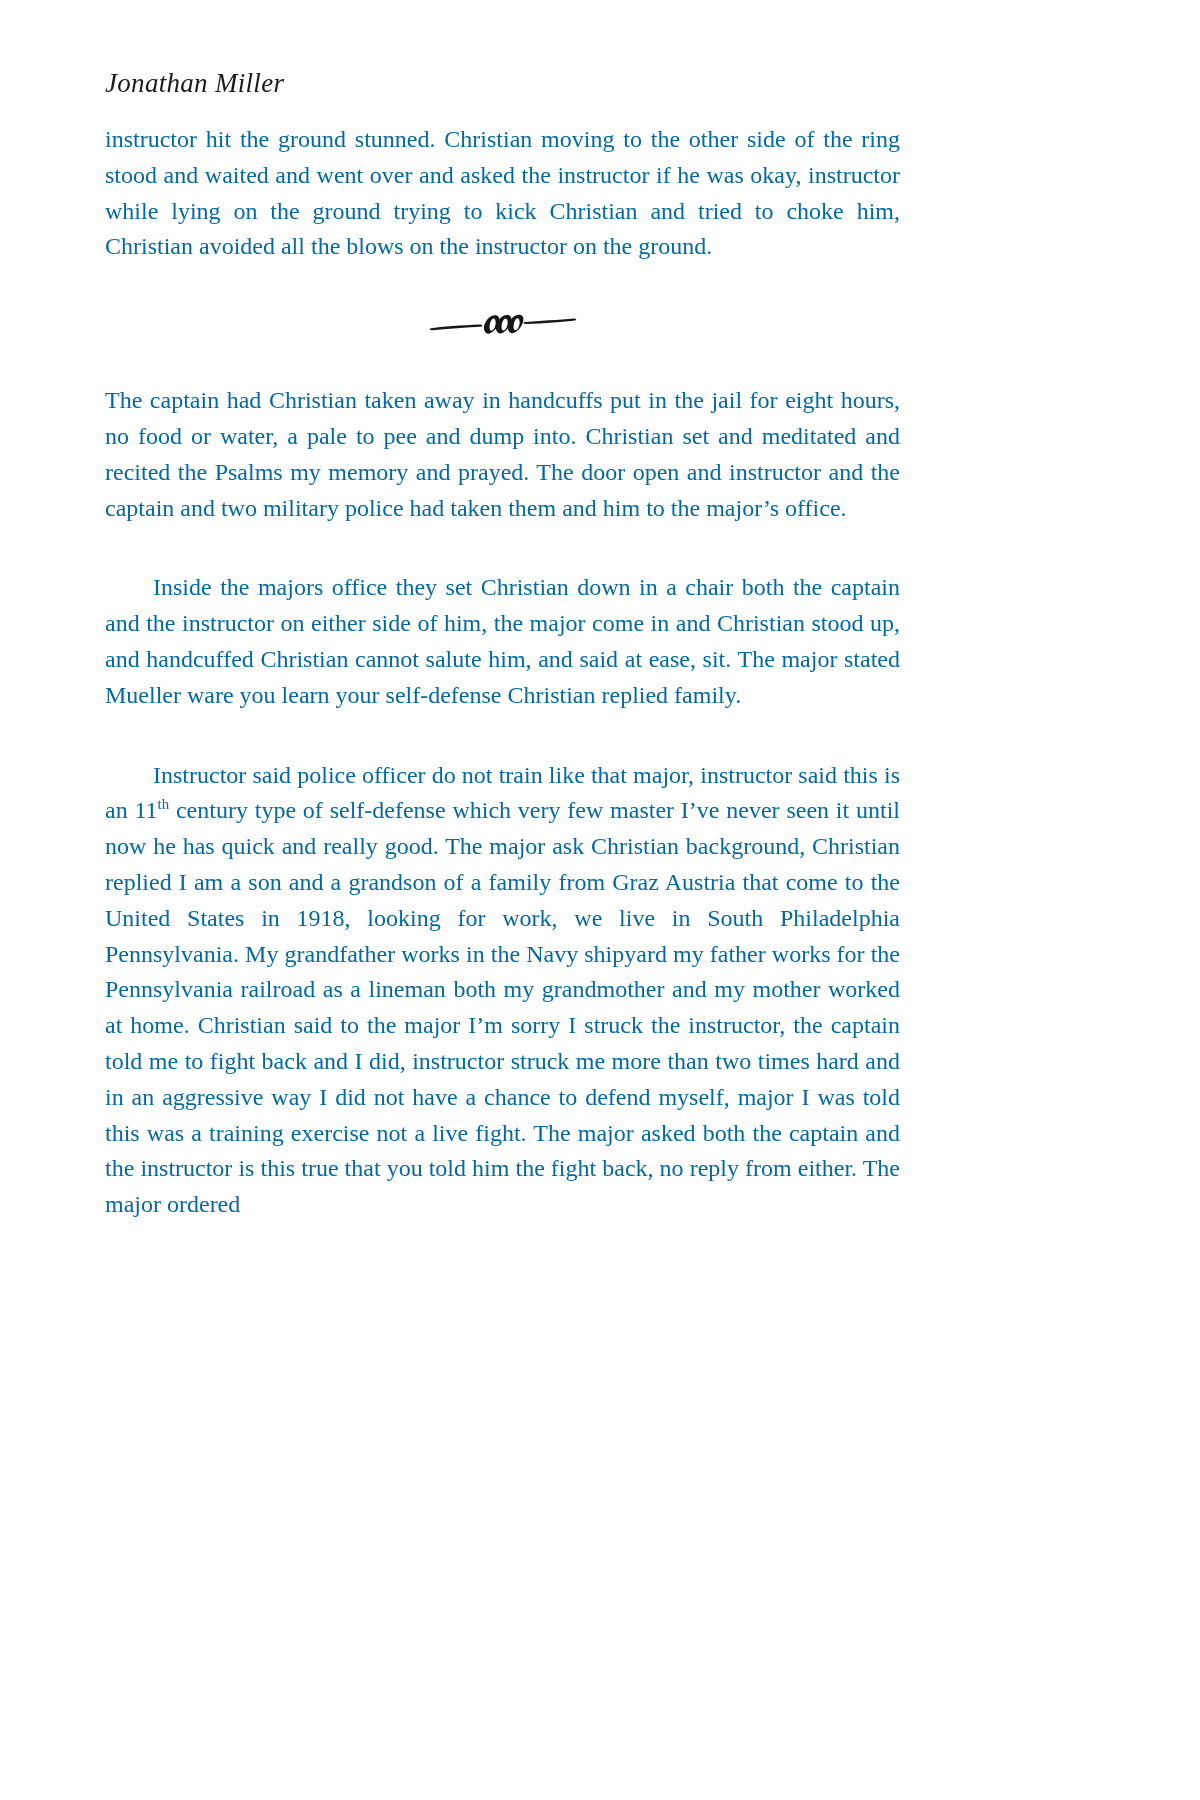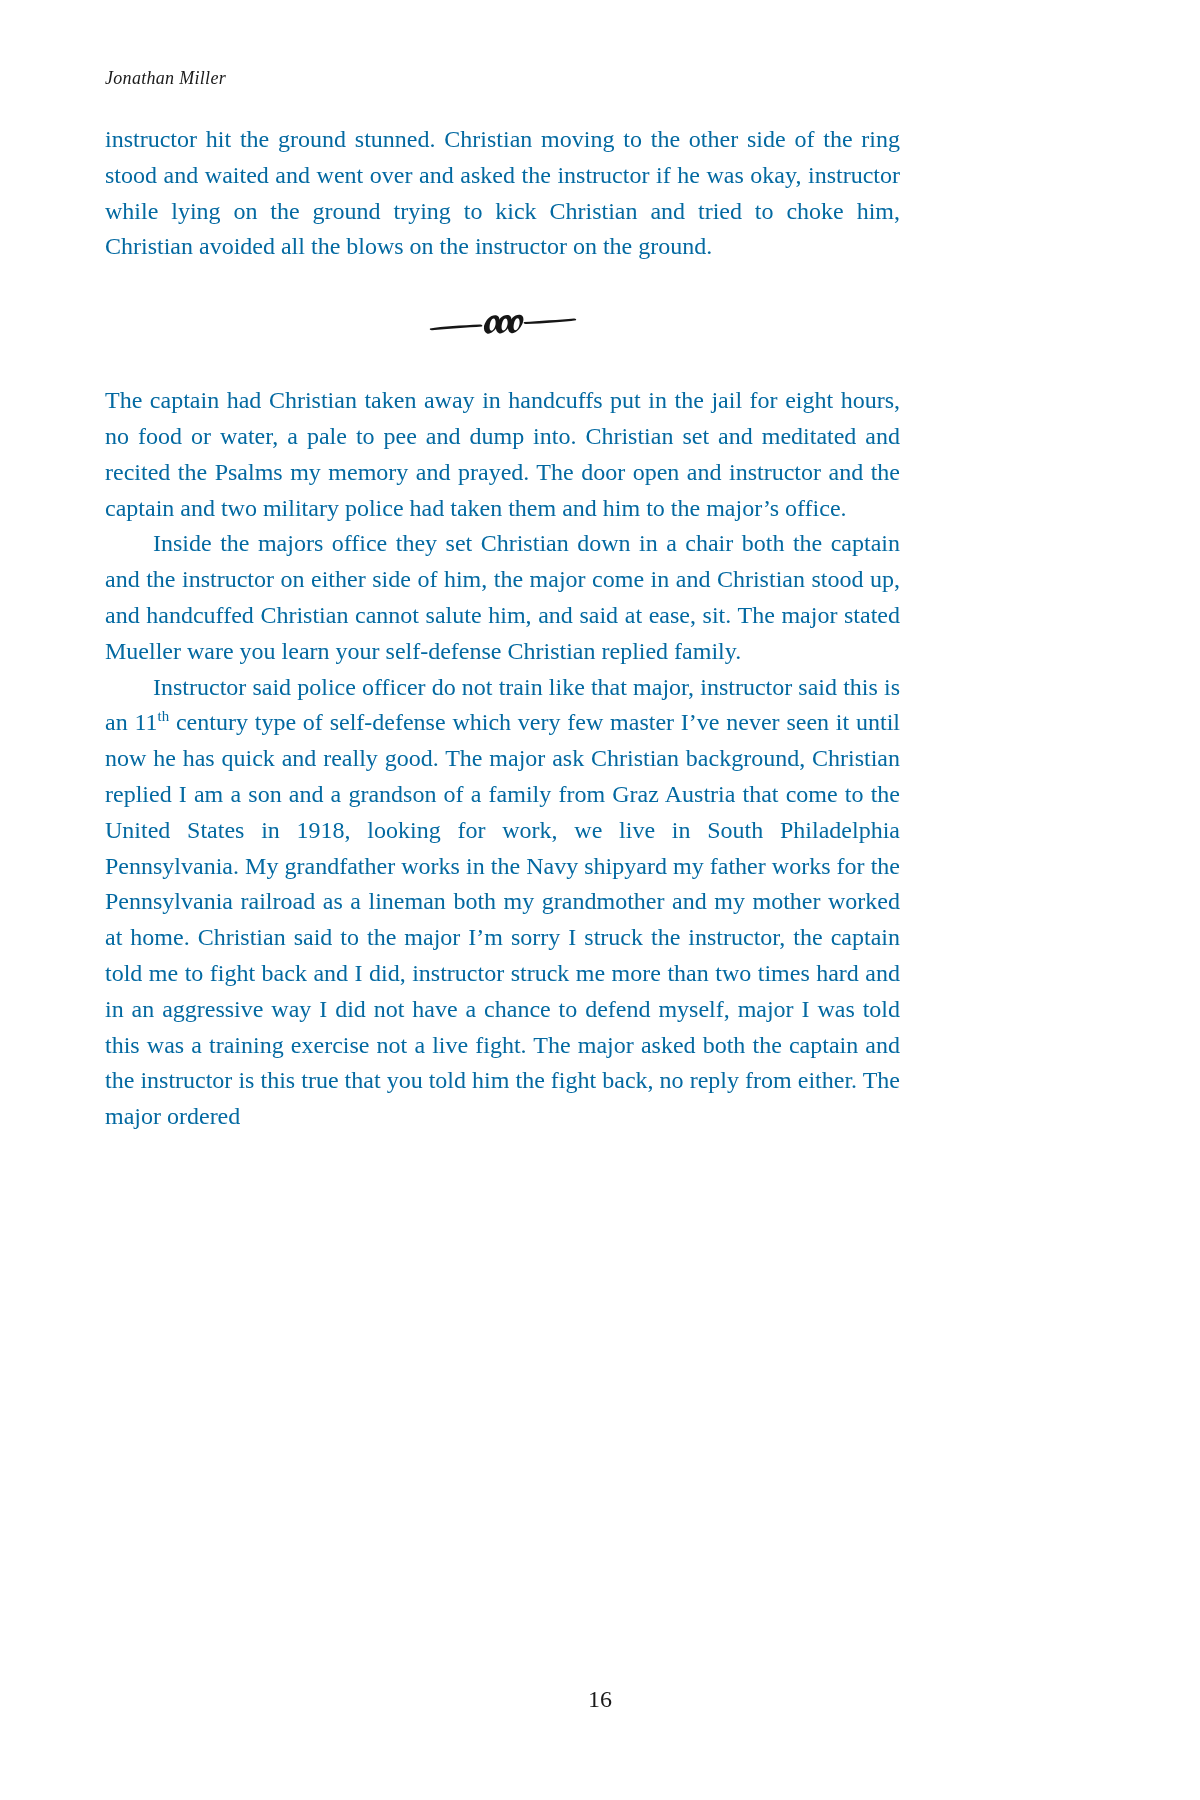--- a/index.html
+++ b/index.html
@@ -15,41 +15,42 @@
     box-sizing: border-box;
     font-family: "Liberation Serif", "DejaVu Serif", serif;
     color: #1a1a1a;
     overflow: hidden;
   }
   .running-head {
     position: absolute;
     top: 68px;
     left: 105px;
     font-style: italic;
-    font-size: 18px;
+    font-size: 27px;
     letter-spacing: 0.3px;
     color: #1a1a1a;
   }
   .text-block {
     position: absolute;
     top: 122px;
     left: 105px;
     width: 795px;
   }
   p.body-para {
     margin: 0;
     font-size: 24px;
     line-height: 35.8px;
     text-align: justify;
     text-justify: inter-word;
     color: #0369a1;
     hyphens: none;
   }
   p.body-para.indent {
     text-indent: 2.0em;
+    margin-top: 44px;
   }
   sup.ord {
     font-size: 0.62em;
     vertical-align: super;
     line-height: 0;
   }
   
   .divider {
     margin: 0;
     height: 118px;
@@ -105,15 +106,14 @@
 
     <p class="body-para after-divider">The captain had Christian taken away in handcuffs put in the jail for eight hours, no food or water, a pale to pee and dump into. Christian set and meditated and recited the Psalms my memory and prayed. The door open and instructor and the captain and two military police had taken them and him to the major’s office.</p>
 
     <p class="body-para indent">Inside the majors office they set Christian down in a chair both the captain and the instructor on either side of him, the major come in and Christian stood up, and handcuffed Christian cannot salute him, and said at ease, sit. The major stated Mueller ware you learn your self-defense Christian replied family.</p>
 
 
     <p class="body-para indent"><span>Instructor said police officer do not train like that major, instructor said this is an 11</span><sup class="ord">th</sup><span> century type of self-defense which very few master I’ve never seen it until now he has quick and really good. The major ask Christian background, Christian replied I am a son and a grandson of a family from Graz Austria that come to the United States in 1918, looking for work, we live in South Philadelphia Pennsylvania. My grandfather works in the Navy shipyard my father works for the Pennsylvania railroad as a lineman both my grandmother and my mother worked at home. Christian said to the major I’m sorry I struck the instructor, the captain told me to fight back and I did, instructor struck me more than two times hard and in an aggressive way I did not have a chance to defend myself, major I was told this was a training exercise not a live fight. The major asked both the captain and the instructor is this true that you told him the fight back, no reply from either. The major ordered</span></p>
 
   </div>
 
-  <div class="page-number">16</div>
 
 </div>
 
 </body></html>

